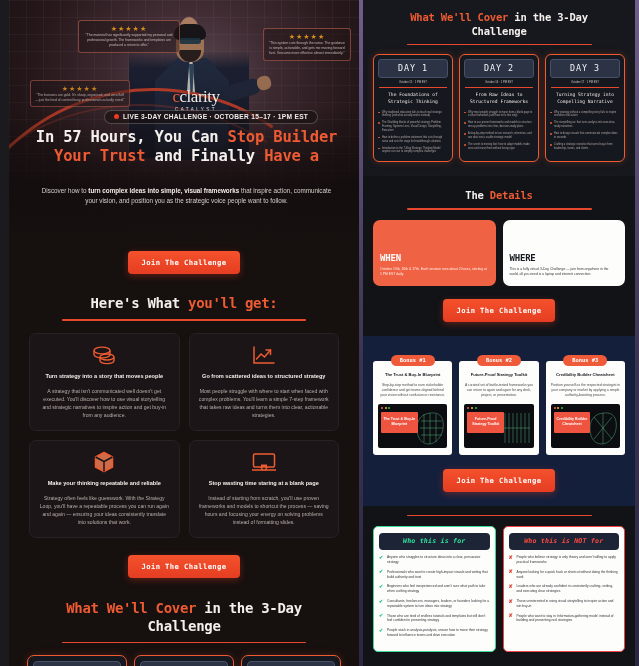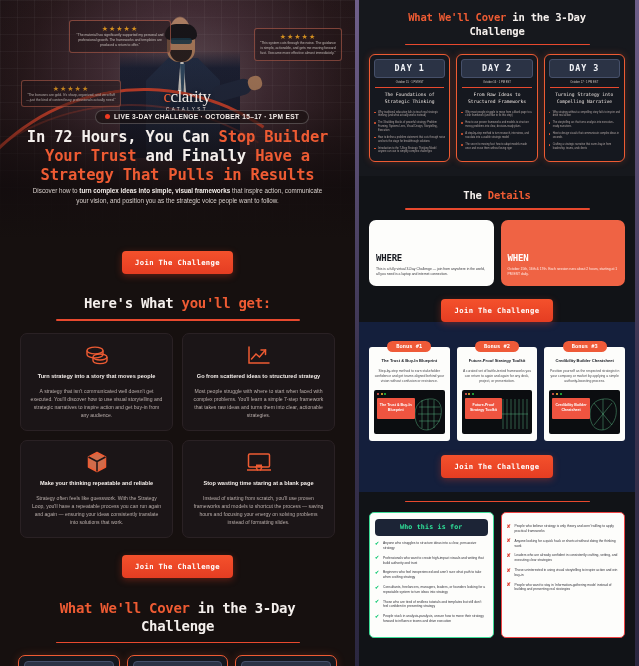--- a/index.html
+++ b/index.html
@@ -5,20 +5,21 @@
   * { box-sizing: border-box; margin: 0; padding: 0; }
   html, body { width: 639px; height: 666px; background: #1a1a1f; overflow: hidden; }
   body { font-family: "Liberation Sans", sans-serif; }
 
   .screen { position: relative; width: 639px; height: 666px; display: flex; }
 
   
   .left-panel {
     width: 355px; height: 666px; position: relative; overflow: hidden;
     background: #16100f;
+    margin-left: 9px;
   }
   .hero {
     position: relative; width: 355px; height: 240px; overflow: hidden;
     background:
       radial-gradient(ellipse at 52% 34%, #6e5a63 0%, #473039 32%, #2a1a1d 62%, #150e10 100%);
   }
   .hero-photo {
     position: absolute; left: 120px; top: 8px; width: 120px; height: 150px;
     background:
       radial-gradient(ellipse at 50% 22%, #c08d6e 0 14%, rgba(192,141,110,0) 15%),
@@ -160,21 +161,21 @@
   .r-rule { width: 185px; height: 1.4px; background: #e8492e; margin: 6px auto 0 auto; border-radius: 2px; }
 
   .r-day-grid { display: flex; gap: 6px; margin-top: 9px; }
   .r-day-card {
     flex: 1; border: 1.4px solid #ee5b33; border-radius: 6px; background: #15181f;
     padding: 4px; box-shadow: 0 0 7px rgba(238,91,51,.25);
   }
   .r-day-badge {
     background: #2b3345; border: 1px solid #46506a; border-radius: 3px;
     text-align: center; color: #f2f4f8; font-family: "DejaVu Sans Mono", monospace;
-    font-weight: bold; font-size: 8.4px; padding: 3px 0 4px 0; letter-spacing: 1px;
+    font-weight: normal; font-size: 8.4px; padding: 3px 0 4px 0; letter-spacing: 1px;
   }
   .r-day-date { text-align: center; color: #cfc6c2; font-size: 2.7px; padding: 3px 0; }
   .r-day-sep { height: 1px; background: #e8492e; margin: 0 1px 4px 1px; }
   .r-day-title {
     text-align: center; color: #efe7e3; font-family: "DejaVu Sans Mono", monospace;
     font-size: 4.6px; line-height: 6.6px;
   }
   .r-day-list { list-style: none; margin-top: 5px; }
   .r-day-list li {
     position: relative; color: #b0a6a4; font-size: 2.6px; line-height: 3.7px;
@@ -214,21 +215,21 @@
     position: relative; background: #ef5440; color: #fff; border-radius: 1px;
     font-size: 3.6px; line-height: 5.4px; font-weight: bold; padding: 5px 2px; margin-top: 3px; width: 58%;
   }
 
   .who-grid { display: flex; gap: 7px; margin-top: 10px; }
   .who-card { flex: 1; background: #fdfdfb; border-radius: 5px; padding: 6px 5px 8px 5px; }
   .who-card.for { border: 1px solid #3ddc97; }
   .who-card.not { border: 1px solid #ef4444; }
   .who-head {
     background: #1c2436; border-radius: 4px; text-align: center; padding: 4px 0 5px 0;
-    font-family: "DejaVu Sans Mono", monospace; font-weight: bold; font-size: 6.6px; letter-spacing: .2px;
+    font-family: "DejaVu Sans Mono", monospace; font-weight: bold; font-size: 6.6px; letter-spacing: .2px; font-style: italic;
   }
   .who-card.for .who-head { color: #2fe39a; }
   .who-card.not .who-head { color: #ff4b3e; }
   .who-list { list-style: none; margin-top: 5px; }
   .who-list li { position: relative; padding-left: 8px; margin-bottom: 5px; color: #33333a; font-size: 3.3px; line-height: 4.8px; }
   .who-list li .mk { position: absolute; left: 0; top: -0.4px; font-size: 5px; font-weight: bold; }
   .who-card.for .mk { color: #12c974; }
   .who-card.not .mk { color: #e23b2e; }
 </style>
 </head>
@@ -275,23 +276,22 @@
         <span class="c-mark">c</span><span>clarity</span>
         <div class="sub">CATALYST</div>
       </div>
 
       <div class="live-pill">
         <span class="live-dot"></span>
         <span class="txt">LIVE 3-DAY CHALLENGE · OCTOBER 15–17 · 1PM EST</span>
       </div>
 
       <div class="hero-head">
-        <span>In 72 Hours, You Can </span><span class="hl">Stop Builder</span><br>
+        <span>In 57 Hours, You Can </span><span class="hl">Stop Builder</span><br>
         <span class="hl">Your Trust</span><span> and Finally </span><span class="hl">Have a</span><br>
-        <span class="hl">Strategy That Pulls in Results</span>
       </div>
 
       <div class="hero-sub">
         <span>Discover how to </span><b>turn complex ideas into simple, visual frameworks</b><span> that inspire action, communicate your vision, and position you as the strategic voice people want to follow.</span>
       </div>
     </div>
 
     <div class="cta-wrap" style="margin-top:11px;">
       <button class="cta">Join The Challenge</button>
     </div>
@@ -423,34 +423,34 @@
           <ul class="r-day-list">
             <li>Why strategy without a compelling story fails to inspire and drive real action</li>
             <li>The storytelling arc that turns analysis into executive-ready narratives</li>
             <li>How to design visuals that communicate complex ideas in seconds</li>
             <li>Crafting a strategic narrative that earns buy-in from leadership, teams, and clients</li>
           </ul>
         </div>
       </div>
     </div>
 
-    <div class="rsec rsec-black" style="padding-top:12px; ">
+    <div class="rsec rsec-black" style="padding-top:12px; padding-bottom:14px;">
       <div class="r-title">
         <span>The </span><span class="hl">Details</span>
       </div>
       <div class="r-rule"></div>
 
       <div class="details-grid">
+        <div class="detail-card dc-orange">
+          <h4>WHEN</h4>
+          <p>October 15th, 16th &amp; 17th. Each session runs about 2 hours, starting at 1 PM EST daily.</p>
+        </div>
         <div class="detail-card dc-white">
           <h4>WHERE</h4>
           <p>This is a fully virtual 3-Day Challenge — join from anywhere in the world, all you need is a laptop and internet connection.</p>
-        </div>
-        <div class="detail-card dc-orange">
-          <h4>WHEN</h4>
-          <p>October 15th, 16th &amp; 17th. Each session runs about 2 hours, starting at 1 PM EST daily.</p>
         </div>
       </div>
 
       <div class="cta-wrap" style="margin-top:13px;">
         <button class="cta">Join The Challenge</button>
       </div>
     </div>
 
     <div class="rsec rsec-navy" style="padding-top:14px; padding-bottom:14px;">
 
@@ -525,20 +525,21 @@
             <li><span class="mk">✔</span><span>Anyone who struggles to structure ideas into a clear, persuasive strategy</span></li>
             <li><span class="mk">✔</span><span>Professionals who want to create high-impact visuals and writing that build authority and trust</span></li>
             <li><span class="mk">✔</span><span>Beginners who feel inexperienced and aren't sure what path to take when crafting strategy</span></li>
             <li><span class="mk">✔</span><span>Consultants, freelancers, managers, leaders, or founders looking for a repeatable system to turn ideas into strategy</span></li>
             <li><span class="mk">✔</span><span>Those who are tired of endless tutorials and templates but still don't feel confident in presenting strategy</span></li>
             <li><span class="mk">✔</span><span>People stuck in analysis-paralysis, unsure how to move their strategy forward to influence teams and drive execution</span></li>
           </ul>
         </div>
 
         <div class="who-card not">
+          <div class="who-head">Who this is NOT for</div>
           <ul class="who-list">
             <li><span class="mk">✘</span><span>People who believe strategy is only theory and aren't willing to apply practical frameworks</span></li>
             <li><span class="mk">✘</span><span>Anyone looking for a quick hack or shortcut without doing the thinking work</span></li>
             <li><span class="mk">✘</span><span>Leaders who are already confident in consistently crafting, setting, and executing clear strategies</span></li>
             <li><span class="mk">✘</span><span>Those uninterested in using visual storytelling to inspire action and win buy-in</span></li>
             <li><span class="mk">✘</span><span>People who want to stay in 'information-gathering mode' instead of building and presenting real strategies</span></li>
           </ul>
         </div>
       </div>
     </div>

